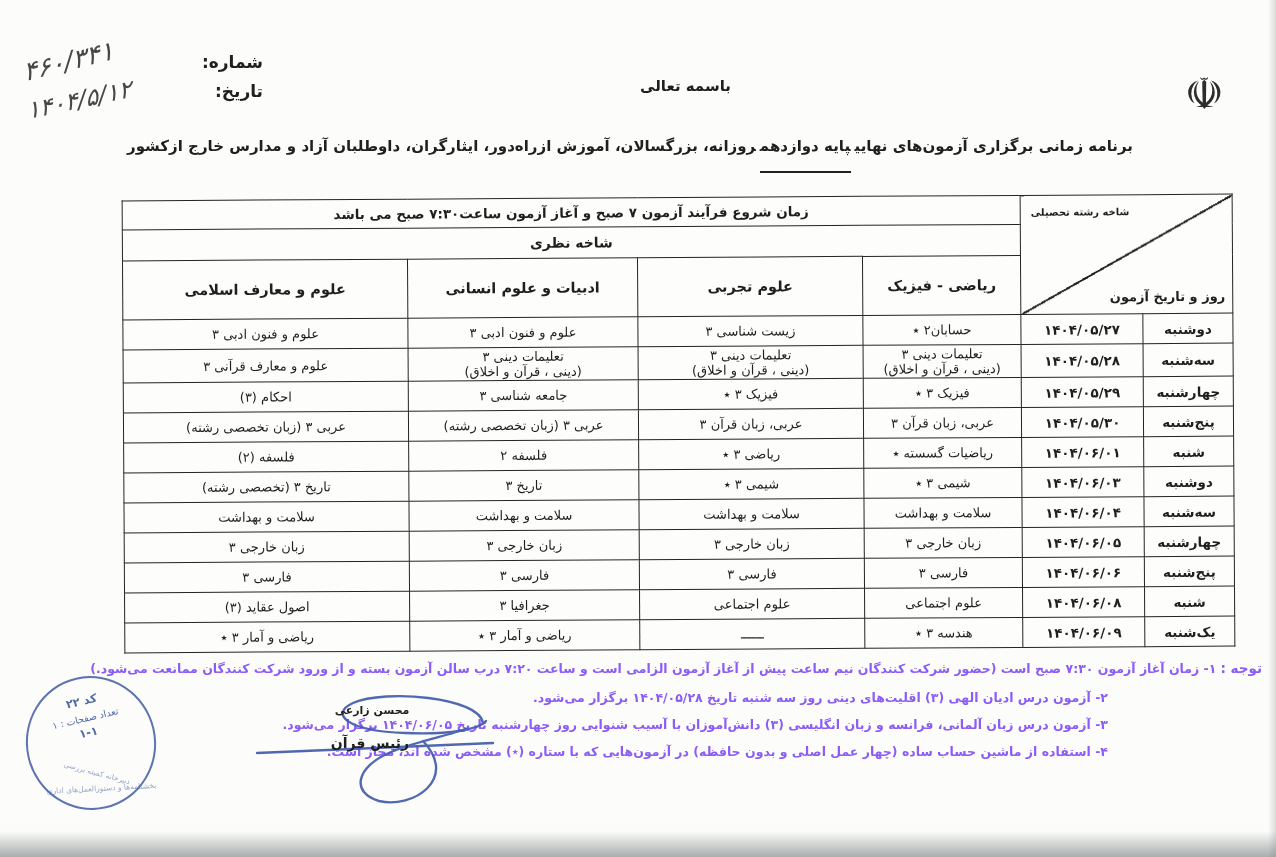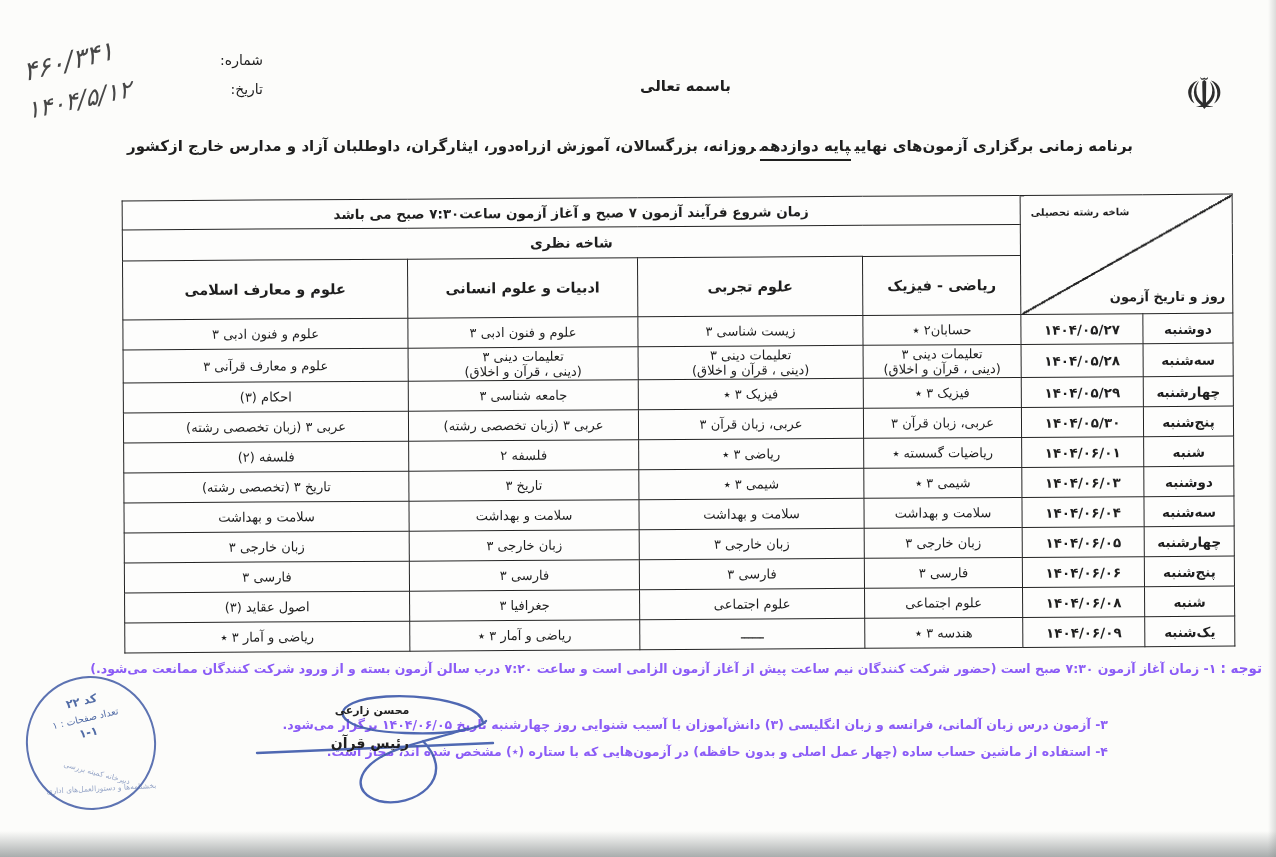--- a/index.html
+++ b/index.html
@@ -5,31 +5,31 @@
   html,body{margin:0;padding:0;background:#e8e8e6;}
   .page{
     position:relative;width:1276px;height:857px;margin:0 auto;
     background:#fcfcfa;overflow:hidden;
     font-family:"DejaVu Sans",sans-serif;color:#1f1f1f;
   }
   
   .hw{position:absolute;color:#474747;font-style:italic;letter-spacing:3px;white-space:nowrap;}
   .hw-number{left:22px;top:46px;font-size:26px;transform:rotate(-14deg) skewX(-6deg);}
   .hw-date{left:26px;top:86px;font-size:24px;transform:rotate(-12deg) skewX(-6deg);}
-  .meta-label{position:absolute;font-size:14px;font-weight:normal;direction:rtl;}
+  .meta-label{position:absolute;font-size:17px;font-weight:bold;direction:rtl;}
   .lbl-number{right:1013px;top:52px;}
   .lbl-date{right:1013px;top:81px;}
   .besmele{position:absolute;left:640px;top:77px;width:180px;
     font-size:15px;font-weight:bold;}
   .emblem{position:absolute;right:52px;top:72px;font-size:44px;line-height:44px;color:#2d2d2d;}
   .org{position:absolute;right:14px;top:124px;width:190px;text-align:center;
     font-size:11px;line-height:15px;color:#2e2e2e;direction:rtl;}
   .titles{position:absolute;left:70px;top:131px;width:1120px;text-align:center;
     font-size:15px;font-weight:bold;direction:rtl;line-height:30px;}
-  .title-em{border-bottom:2px solid #1f1f1f;margin:0 4px;padding-bottom:4px;}
+  .title-em{border-bottom:2px solid #1f1f1f;margin:0 4px;padding-bottom:16px;}
   
   .tbl-wrap{position:absolute;left:123px;top:197px;transform:rotate(-0.35deg);}
   table{border-collapse:collapse;table-layout:fixed;width:1110px;background:#fdfdfc;}
   td{border:1.6px solid #242424;text-align:center;vertical-align:middle;
      font-size:13px;padding:1px 2px;white-space:pre-line;}
   td.notice{font-weight:bold;font-size:13.5px;height:26px;}
   td.branch{font-weight:bold;font-size:14px;height:28px;}
   tr.colhead td{font-weight:bold;font-size:14.5px;height:56px;}
   td.corner{position:relative;padding:0;
      background-image:linear-gradient(to bottom right,
@@ -205,20 +205,21 @@
             <td class="subject-cell">هندسه ۳ ٭</td>
             <td class="subject-cell">ــــــ</td>
             <td class="subject-cell">ریاضی و آمار ۳ ٭</td>
             <td class="subject-cell">ریاضی و آمار ۳ ٭</td>
           </tr>
         </tbody>
     </table>
   </div>
 
   <div class="note note-1"><span class="note-heading">توجه :</span><span>۱- زمان آغاز آزمون ۷:۳۰ صبح است (حضور شرکت کنندگان نیم ساعت پیش از آغاز آزمون الزامی است و ساعت ۷:۲۰ درب سالن آزمون بسته و از ورود شرکت کنندگان ممانعت می‌شود.)</span></div>
+  <div class="note note-2">۲- آزمون درس ادیان الهی (۳) اقلیت‌های دینی روز سه شنبه تاریخ ۱۴۰۴/۰۵/۲۸ برگزار می‌شود.</div>
   <div class="note note-3">۳- آزمون درس زبان آلمانی، فرانسه و زبان انگلیسی (۳) دانش‌آموزان با آسیب شنوایی روز چهارشنبه تاریخ ۱۴۰۴/۰۶/۰۵ برگزار می‌شود.</div>
   <div class="note note-4">۴- استفاده از ماشین حساب ساده (چهار عمل اصلی و بدون حافظه) در آزمون‌هایی که با ستاره (٭) مشخص شده اند، مجاز است.</div>
 
   <svg class="sig-svg" width="240" height="130" viewBox="0 0 240 130">
     <g fill="none" stroke="#3d59ab" stroke-width="2.4" stroke-linecap="round" opacity="0.9">
       <path d="M 228,40 C 224,14 130,6 98,20 C 74,31 92,48 150,50 C 196,52 224,46 231,38"></path>
       <path d="M 2,70 L 238,60"></path>
       <path d="M 168,58 C 204,96 158,126 124,118 C 96,110 100,84 136,69 C 162,58 196,52 210,46"></path>
     </g>
   </svg>

